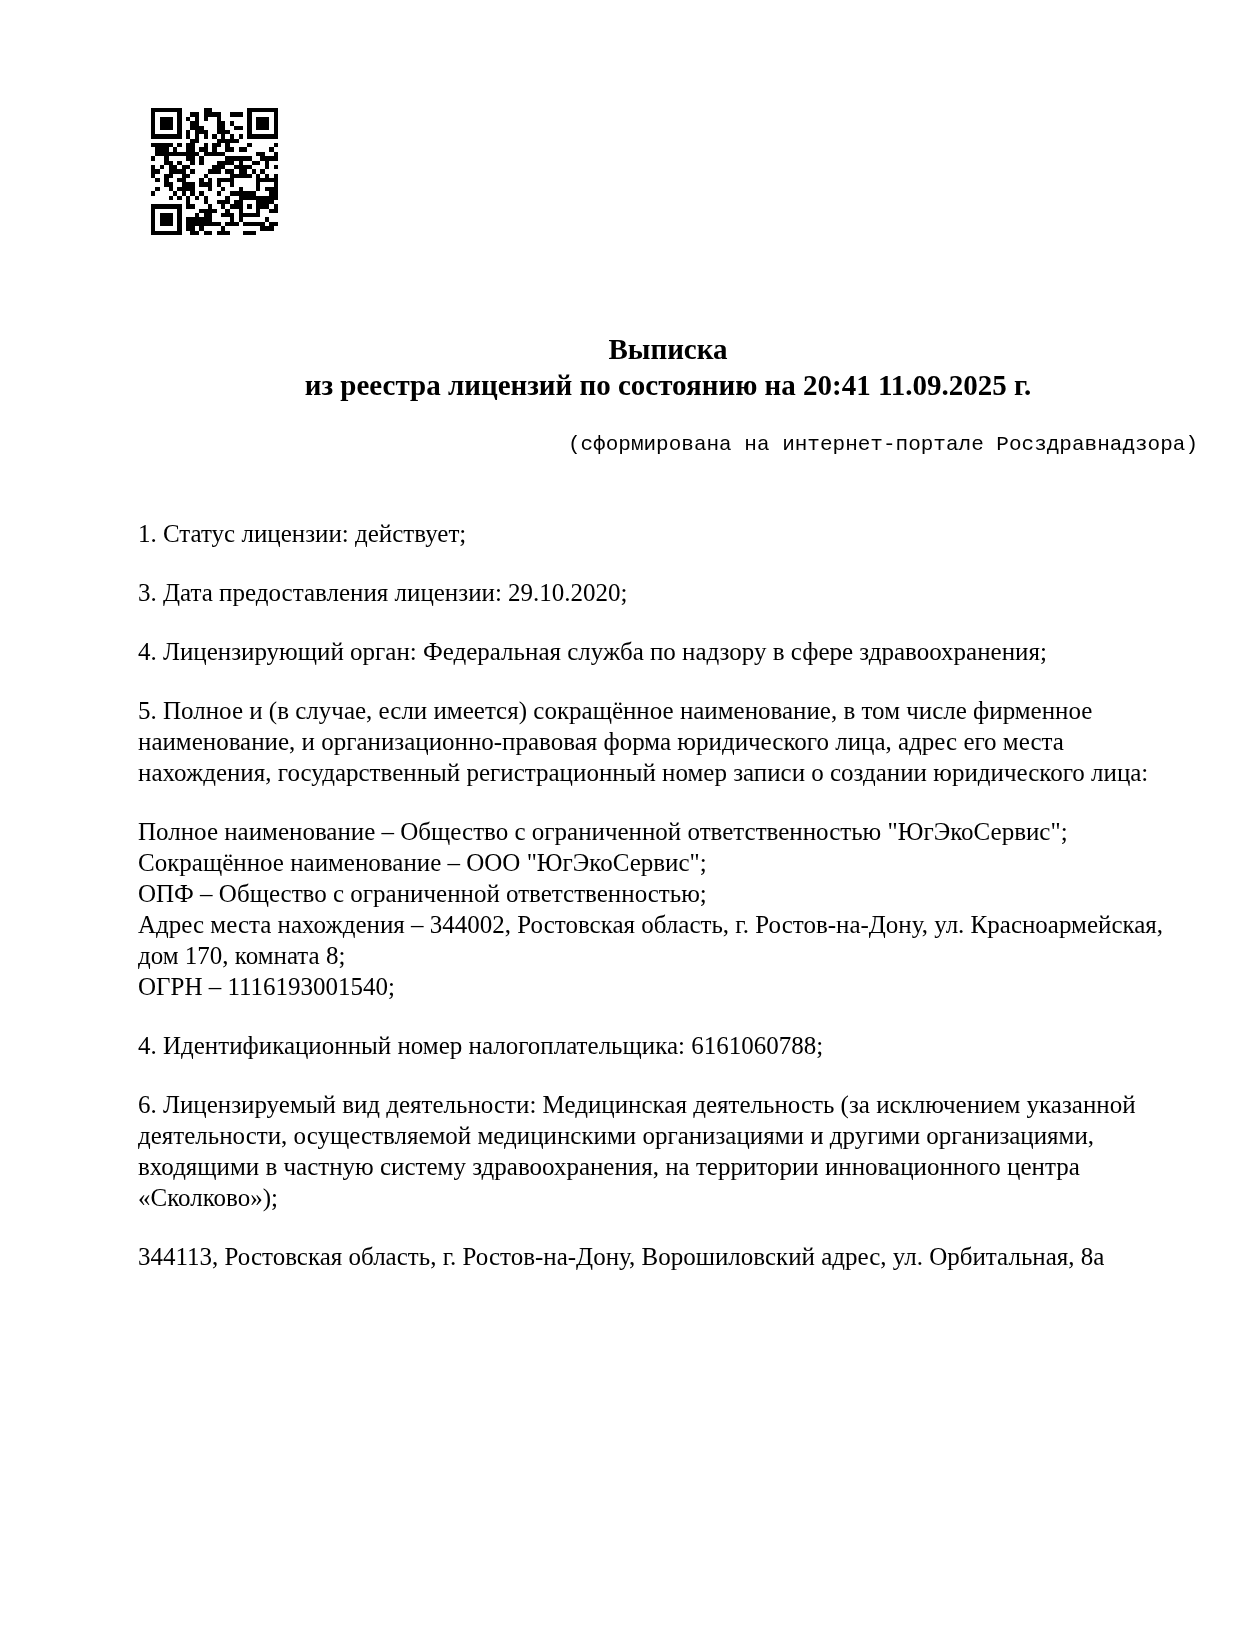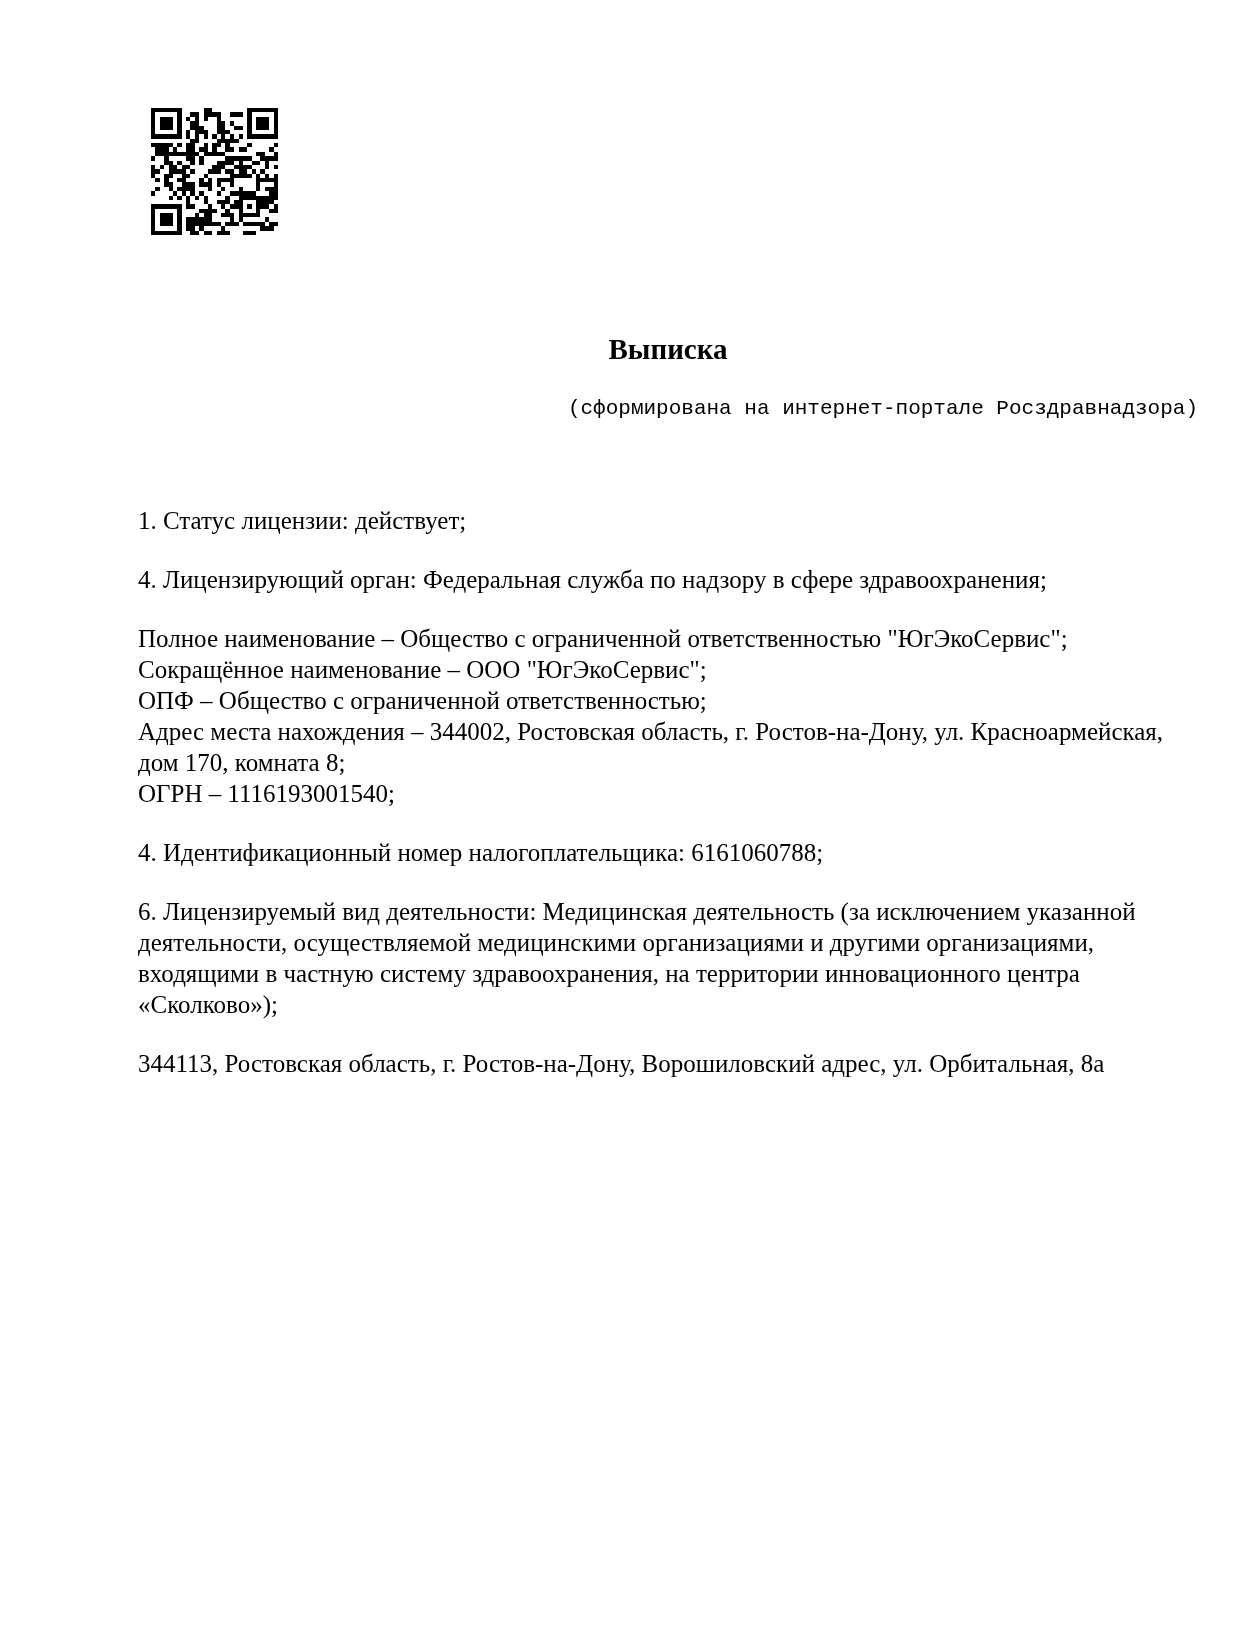--- a/index.html
+++ b/index.html
@@ -40,21 +40,21 @@
     font-size: 21px;
     line-height: 26px;
     font-family: Liberation Mono, monospace;
   }
   .para {
     margin: 28px 0 0 0;
     font-size: 25px;
     line-height: 31px;
     text-align: left;
   }
-  .para.first { margin-top: 83px; }
+  .para.first { margin-top: 60px; }
   .org-line { font-size: 25px; line-height: 31px; }
 </style>
 </head>
 <body>
 
 <div class="page">
 
   <div class="qr">
     <svg viewBox="0 0 29 29" shape-rendering="crispEdges" fill="#000000" xmlns="http://www.w3.org/2000/svg">
         <rect x="8" y="6" width="1" height="1"></rect>
@@ -479,30 +479,33 @@
         <rect x="22" y="24" width="1" height="1"></rect>
         <rect x="23" y="24" width="1" height="1"></rect>
         <rect x="24" y="24" width="1" height="1"></rect>
       </svg>
   </div>
 
   <div class="content">
 
     <div class="title">
       <div>Выписка</div>
+      <div>из реестра лицензий по состоянию на 20:41 11.09.2025 г.</div>
     </div>
 
     <div class="subtitle">(сформирована на интернет-портале Росздравнадзора)</div>
 
     <p class="para first">1. Статус лицензии: действует;</p>
 
 
+    <p class="para">3. Дата предоставления лицензии: 29.10.2020;</p>
 
     <p class="para">4. Лицензирующий орган: Федеральная служба по надзору в сфере здравоохранения;</p>
 
+    <p class="para">5. Полное и (в случае, если имеется) сокращённое наименование, в том числе фирменное наименование, и организационно-правовая форма юридического лица, адрес его места нахождения, государственный регистрационный номер записи о создании юридического лица:</p>
 
     <div class="para">
       <div class="org-line">Полное наименование – Общество с ограниченной ответственностью "ЮгЭкоСервис";</div>
       <div class="org-line">Сокращённое наименование – ООО "ЮгЭкоСервис";</div>
       <div class="org-line">ОПФ – Общество с ограниченной ответственностью;</div>
       <div class="org-line">Адрес места нахождения – 344002, Ростовская область, г. Ростов-на-Дону, ул. Красноармейская, дом 170, комната 8;</div>
       <div class="org-line">ОГРН – 1116193001540;</div>
     </div>
 
     <p class="para">4. Идентификационный номер налогоплательщика: 6161060788;</p>

